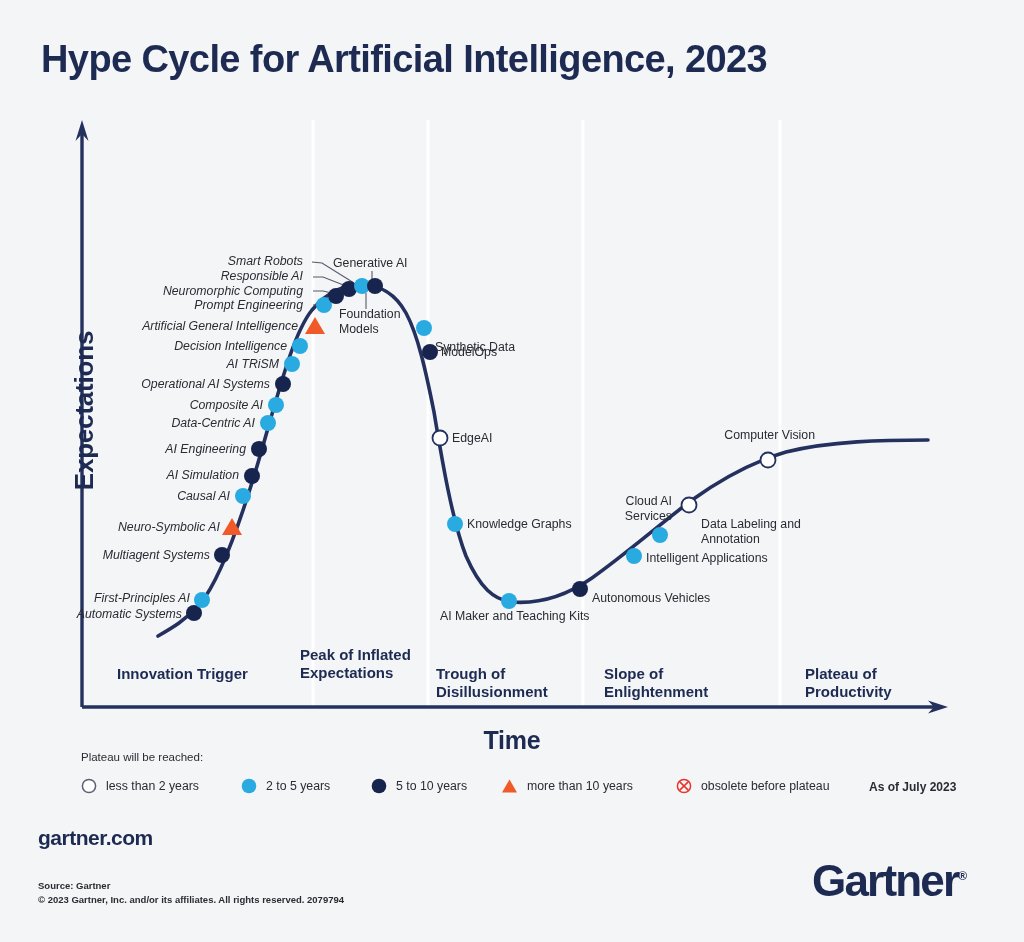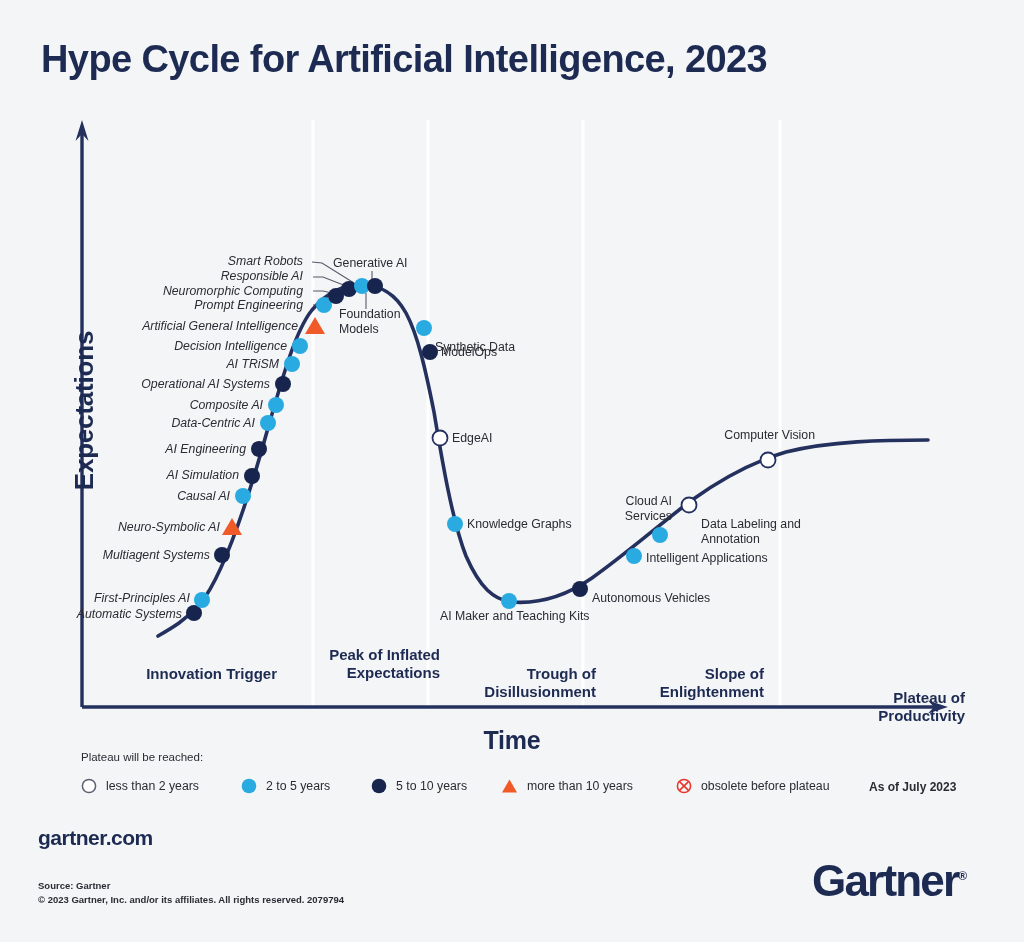--- a/index.html
+++ b/index.html
@@ -27,21 +27,21 @@
     left:-6px;top:395px;width:180px;text-align:center;
     font-size:26px;
     transform:rotate(-90deg);transform-origin:center center;
     letter-spacing:-0.2px;
   }
   #x-axis-label{
     left:0;top:726px;width:1024px;text-align:center;font-size:25px;
     letter-spacing:-0.2px;
   }
   .phase-label{
-    position:absolute;text-align:right;font-size:15px;font-weight:bold;
+    position:absolute;text-align:left;font-size:15px;font-weight:bold;
     line-height:1.22;color:#1d2a52;
   }
   .dot-label{
     position:absolute;font-size:12.3px;color:#2b2b33;
     font-family:"Liberation Sans", sans-serif;
     line-height:1.18;white-space:pre-line;
   }
   .dot-label.r{text-align:right;font-style:italic;}
   .dot-label.l{text-align:left;}
   .dot-label.c{text-align:right;}
@@ -161,21 +161,21 @@
 
 <div class="phase-label" style="left:117px;top:665px;width:160px;">Innovation
 Trigger</div>
 <div class="phase-label" style="left:300px;top:646px;width:140px;">Peak of
 Inflated
 Expectations</div>
 <div class="phase-label" style="left:436px;top:665px;width:160px;">Trough of
 Disillusionment</div>
 <div class="phase-label" style="left:604px;top:665px;width:160px;">Slope of
 Enlightenment</div>
-<div class="phase-label" style="left:805px;top:665px;width:160px;margin-top:24px;">Plateau of
+<div class="phase-label" style="left:805px;top:665px;width:160px;">Plateau of
 Productivity</div>
 
 <div class="dot-label r" style="left:30px;top:607px;width:152px;">Automatic Systems</div>
 <div class="dot-label r" style="left:30px;top:591px;width:160px;">First-Principles AI</div>
 <div class="dot-label r" style="left:30px;top:548px;width:180px;">Multiagent Systems</div>
 <div class="dot-label r" style="left:30px;top:520px;width:190px;">Neuro-Symbolic AI</div>
 <div class="dot-label r" style="left:30px;top:489px;width:200px;">Causal AI</div>
 <div class="dot-label r" style="left:30px;top:468px;width:209px;">AI Simulation</div>
 <div class="dot-label r" style="left:30px;top:442px;width:216px;">AI Engineering</div>
 <div class="dot-label r" style="left:30px;top:416px;width:225px;">Data-Centric AI</div>

